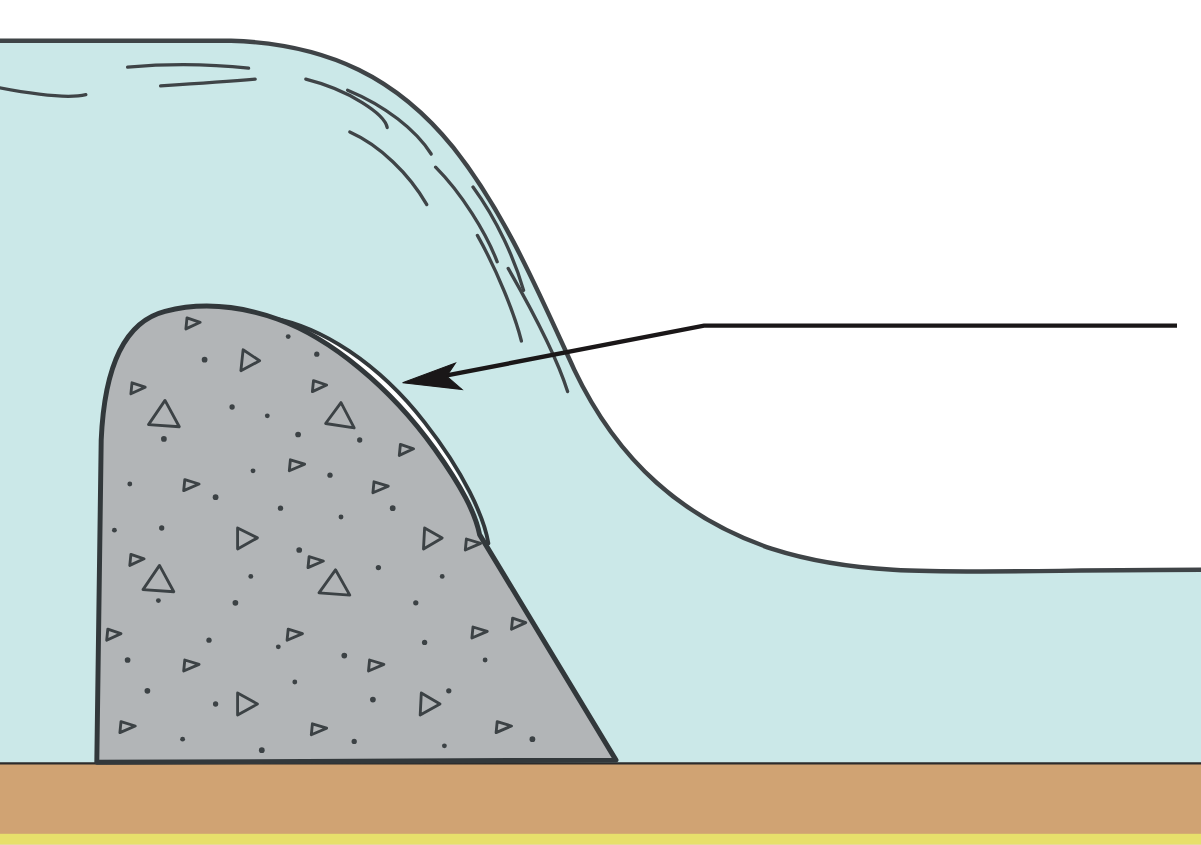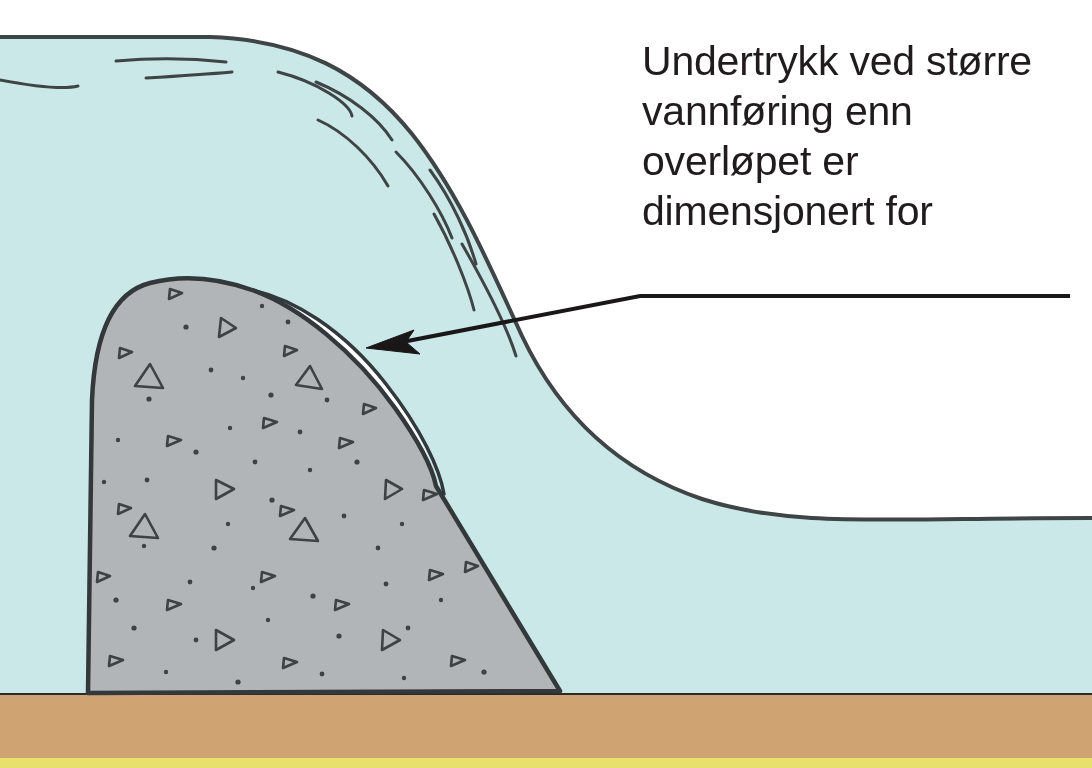--- a/index.html
+++ b/index.html
@@ -209,15 +209,14 @@
       </g>
     </g>
 
     <g>
       <path d="M 1070,296 L 640,296 L 392,344" fill="none" stroke="#1a1718" stroke-width="4" stroke-linecap="butt" stroke-linejoin="miter"></path>
       <path d="M 366,348 L 414,330 L 406,342 L 420,354 Z" fill="#1a1718" stroke="#1a1718" stroke-width="1"></path>
     </g>
 
   </svg>
 
-  <div class="annotation-text">Undertrykk ved større vannføring enn overløpet er dimensjonert for</div>
 
 </div>
 
 </body></html>

